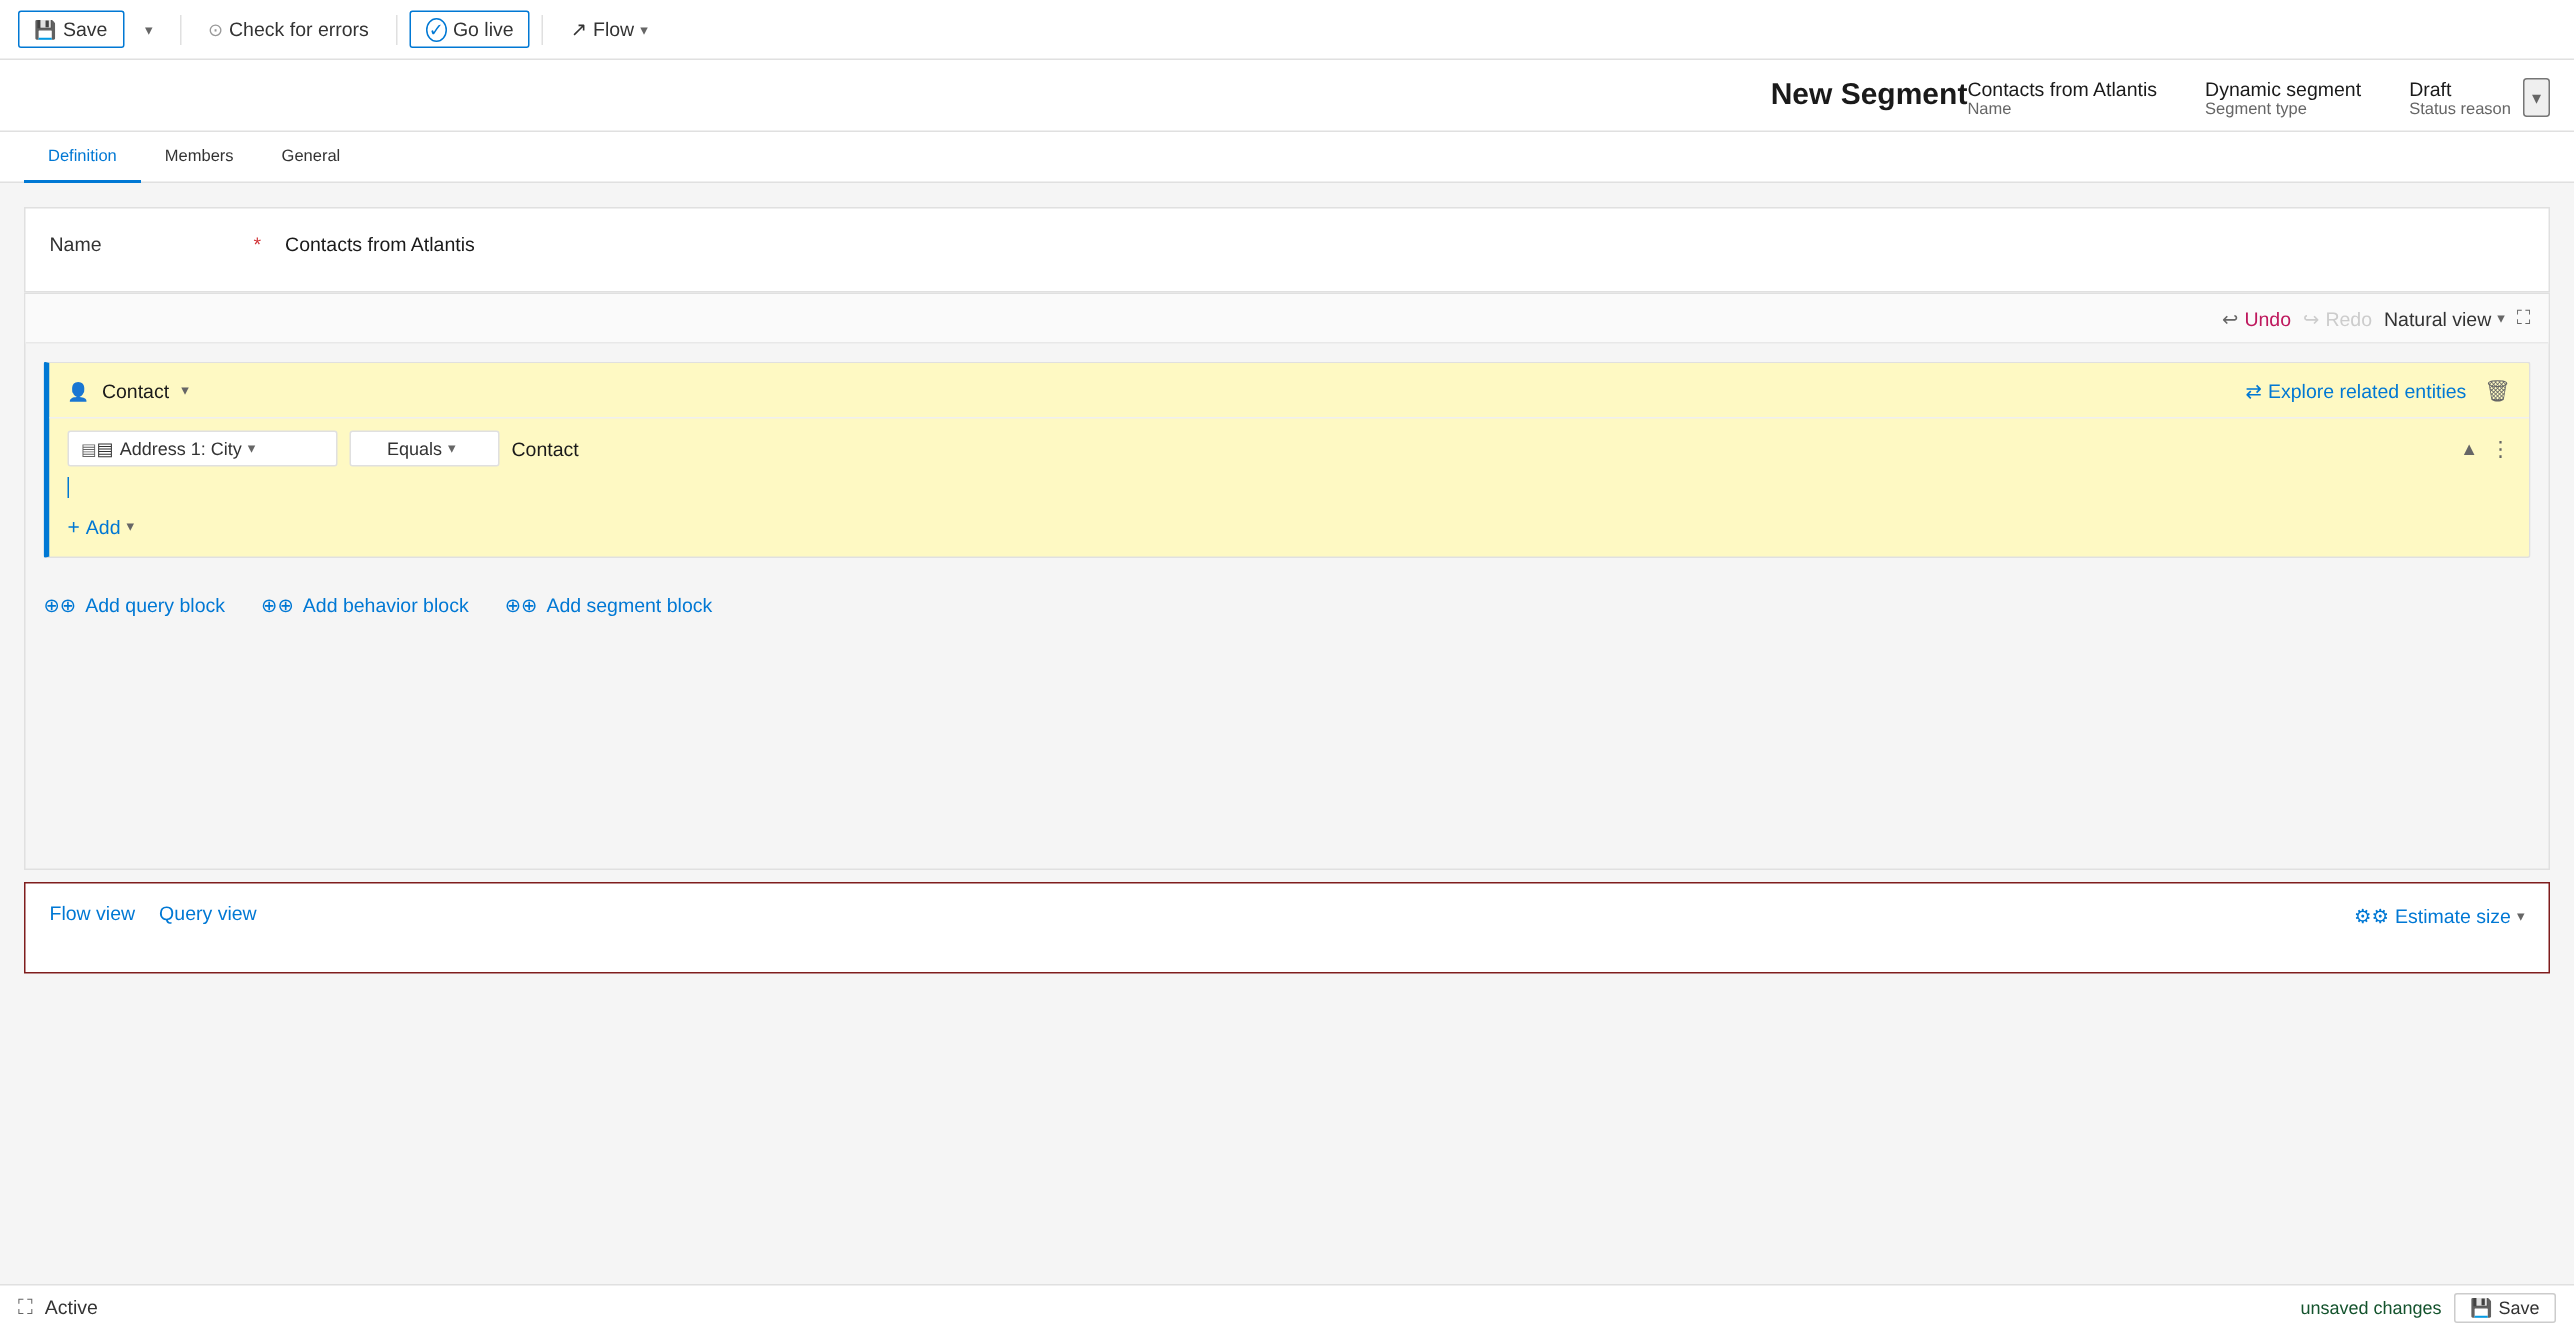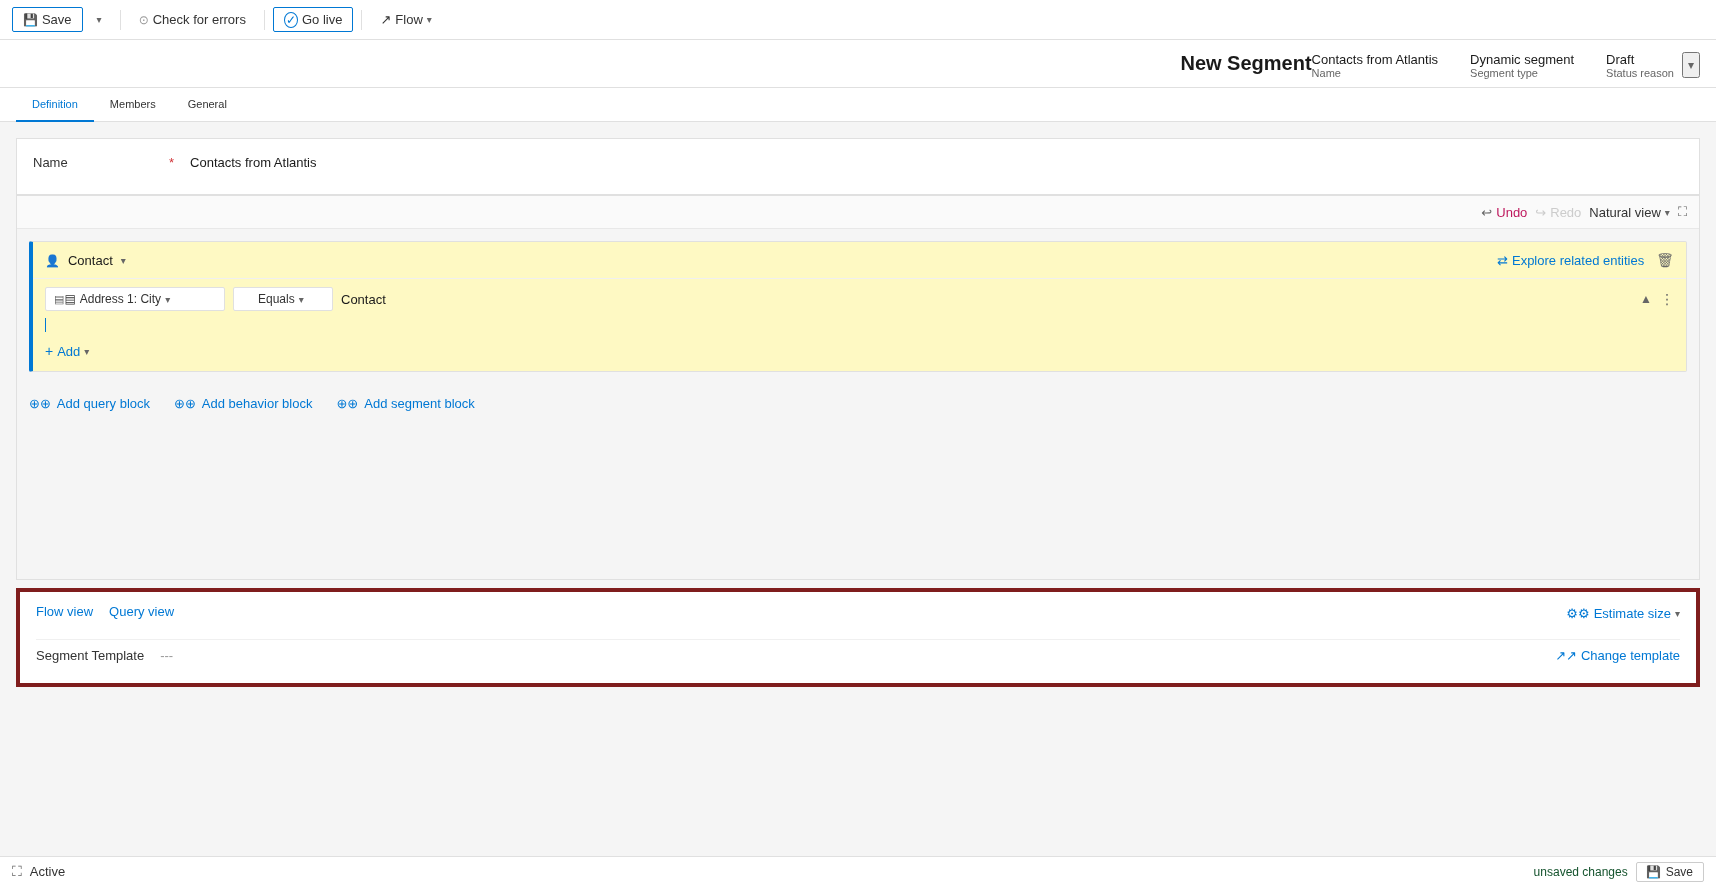--- a/index.html
+++ b/index.html
@@ -151,21 +151,21 @@
       display: flex; align-items: center; gap: 24px;
       padding: 12px 12px 8px 12px;
     }
     .block-add-btn {
       display: flex; align-items: center; gap: 6px;
       font-size: 13px; color: #0078d4; cursor: pointer; border: none; background: none;
     }
 
     
     .bottom-section {
-      background: #fff; border: 4px solid #7f1d1d; margin-top: 8px; padding: 12px 16px;
+      background: #fff; border: 1px solid #7f1d1d; margin-top: 8px; padding: 12px 16px;
     }
     .bottom-views { display: flex; gap: 16px; margin-bottom: 12px; }
     .view-link { font-size: 13px; color: #0078d4; cursor: pointer; }
 
     .estimate-row {
       display: flex; align-items: center; justify-content: flex-end;
       gap: 6px; margin-bottom: 8px;
     }
     .estimate-btn {
       display: flex; align-items: center; gap: 4px;
@@ -377,30 +377,20 @@
       </div>
       <div class="estimate-row">
         <button class="estimate-btn">
           <span class="icon-estimate">⚙</span>
           <span>Estimate size</span>
           <span class="chevron-icon">▾</span>
         </button>
       </div>
     </div>
 
-    <div class="template-row">
-      <div style="display:flex; align-items:center;">
-        <span class="template-label">Segment Template</span>
-        <span class="template-value">---</span>
-      </div>
-      <button class="change-template-btn">
-        <span class="icon-change">↗</span>
-        <span>Change template</span>
-      </button>
-    </div>
   </div>
 
 </div>
 
 <div class="status-bar">
   <div class="status-left">
     <span class="status-icon">⛶</span>
     <span class="status-text">Active</span>
   </div>
   <div class="status-right">

